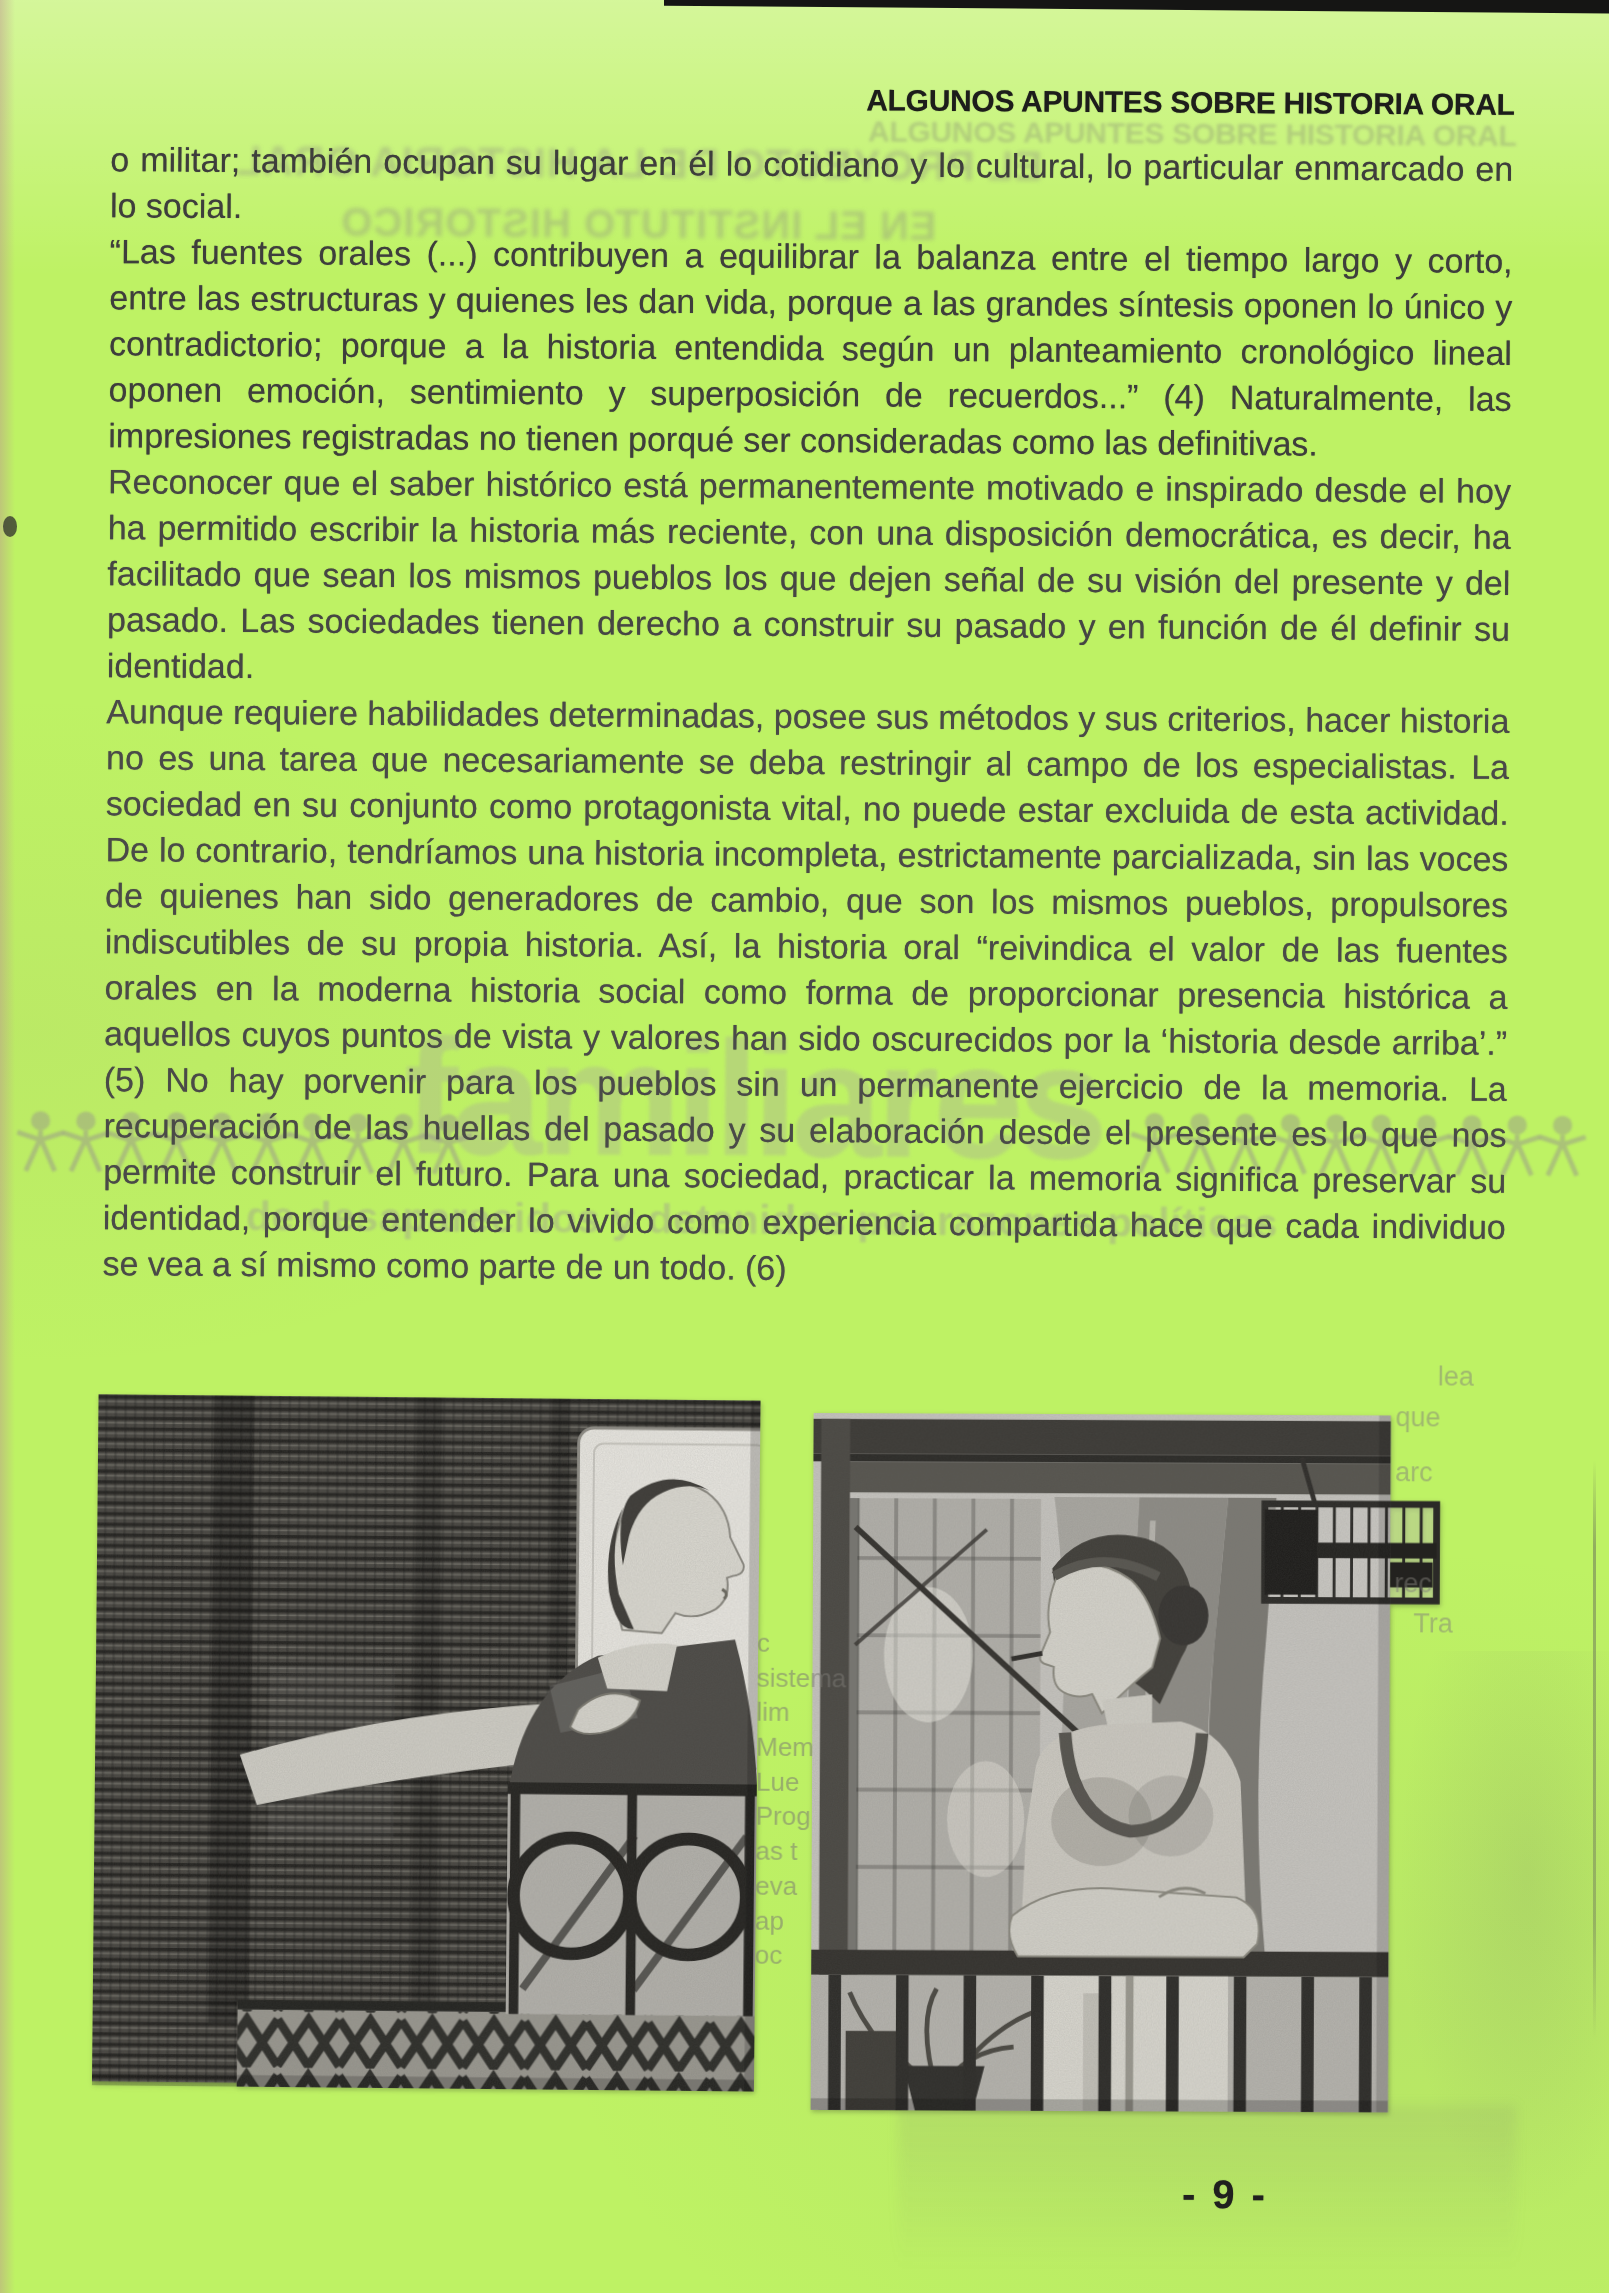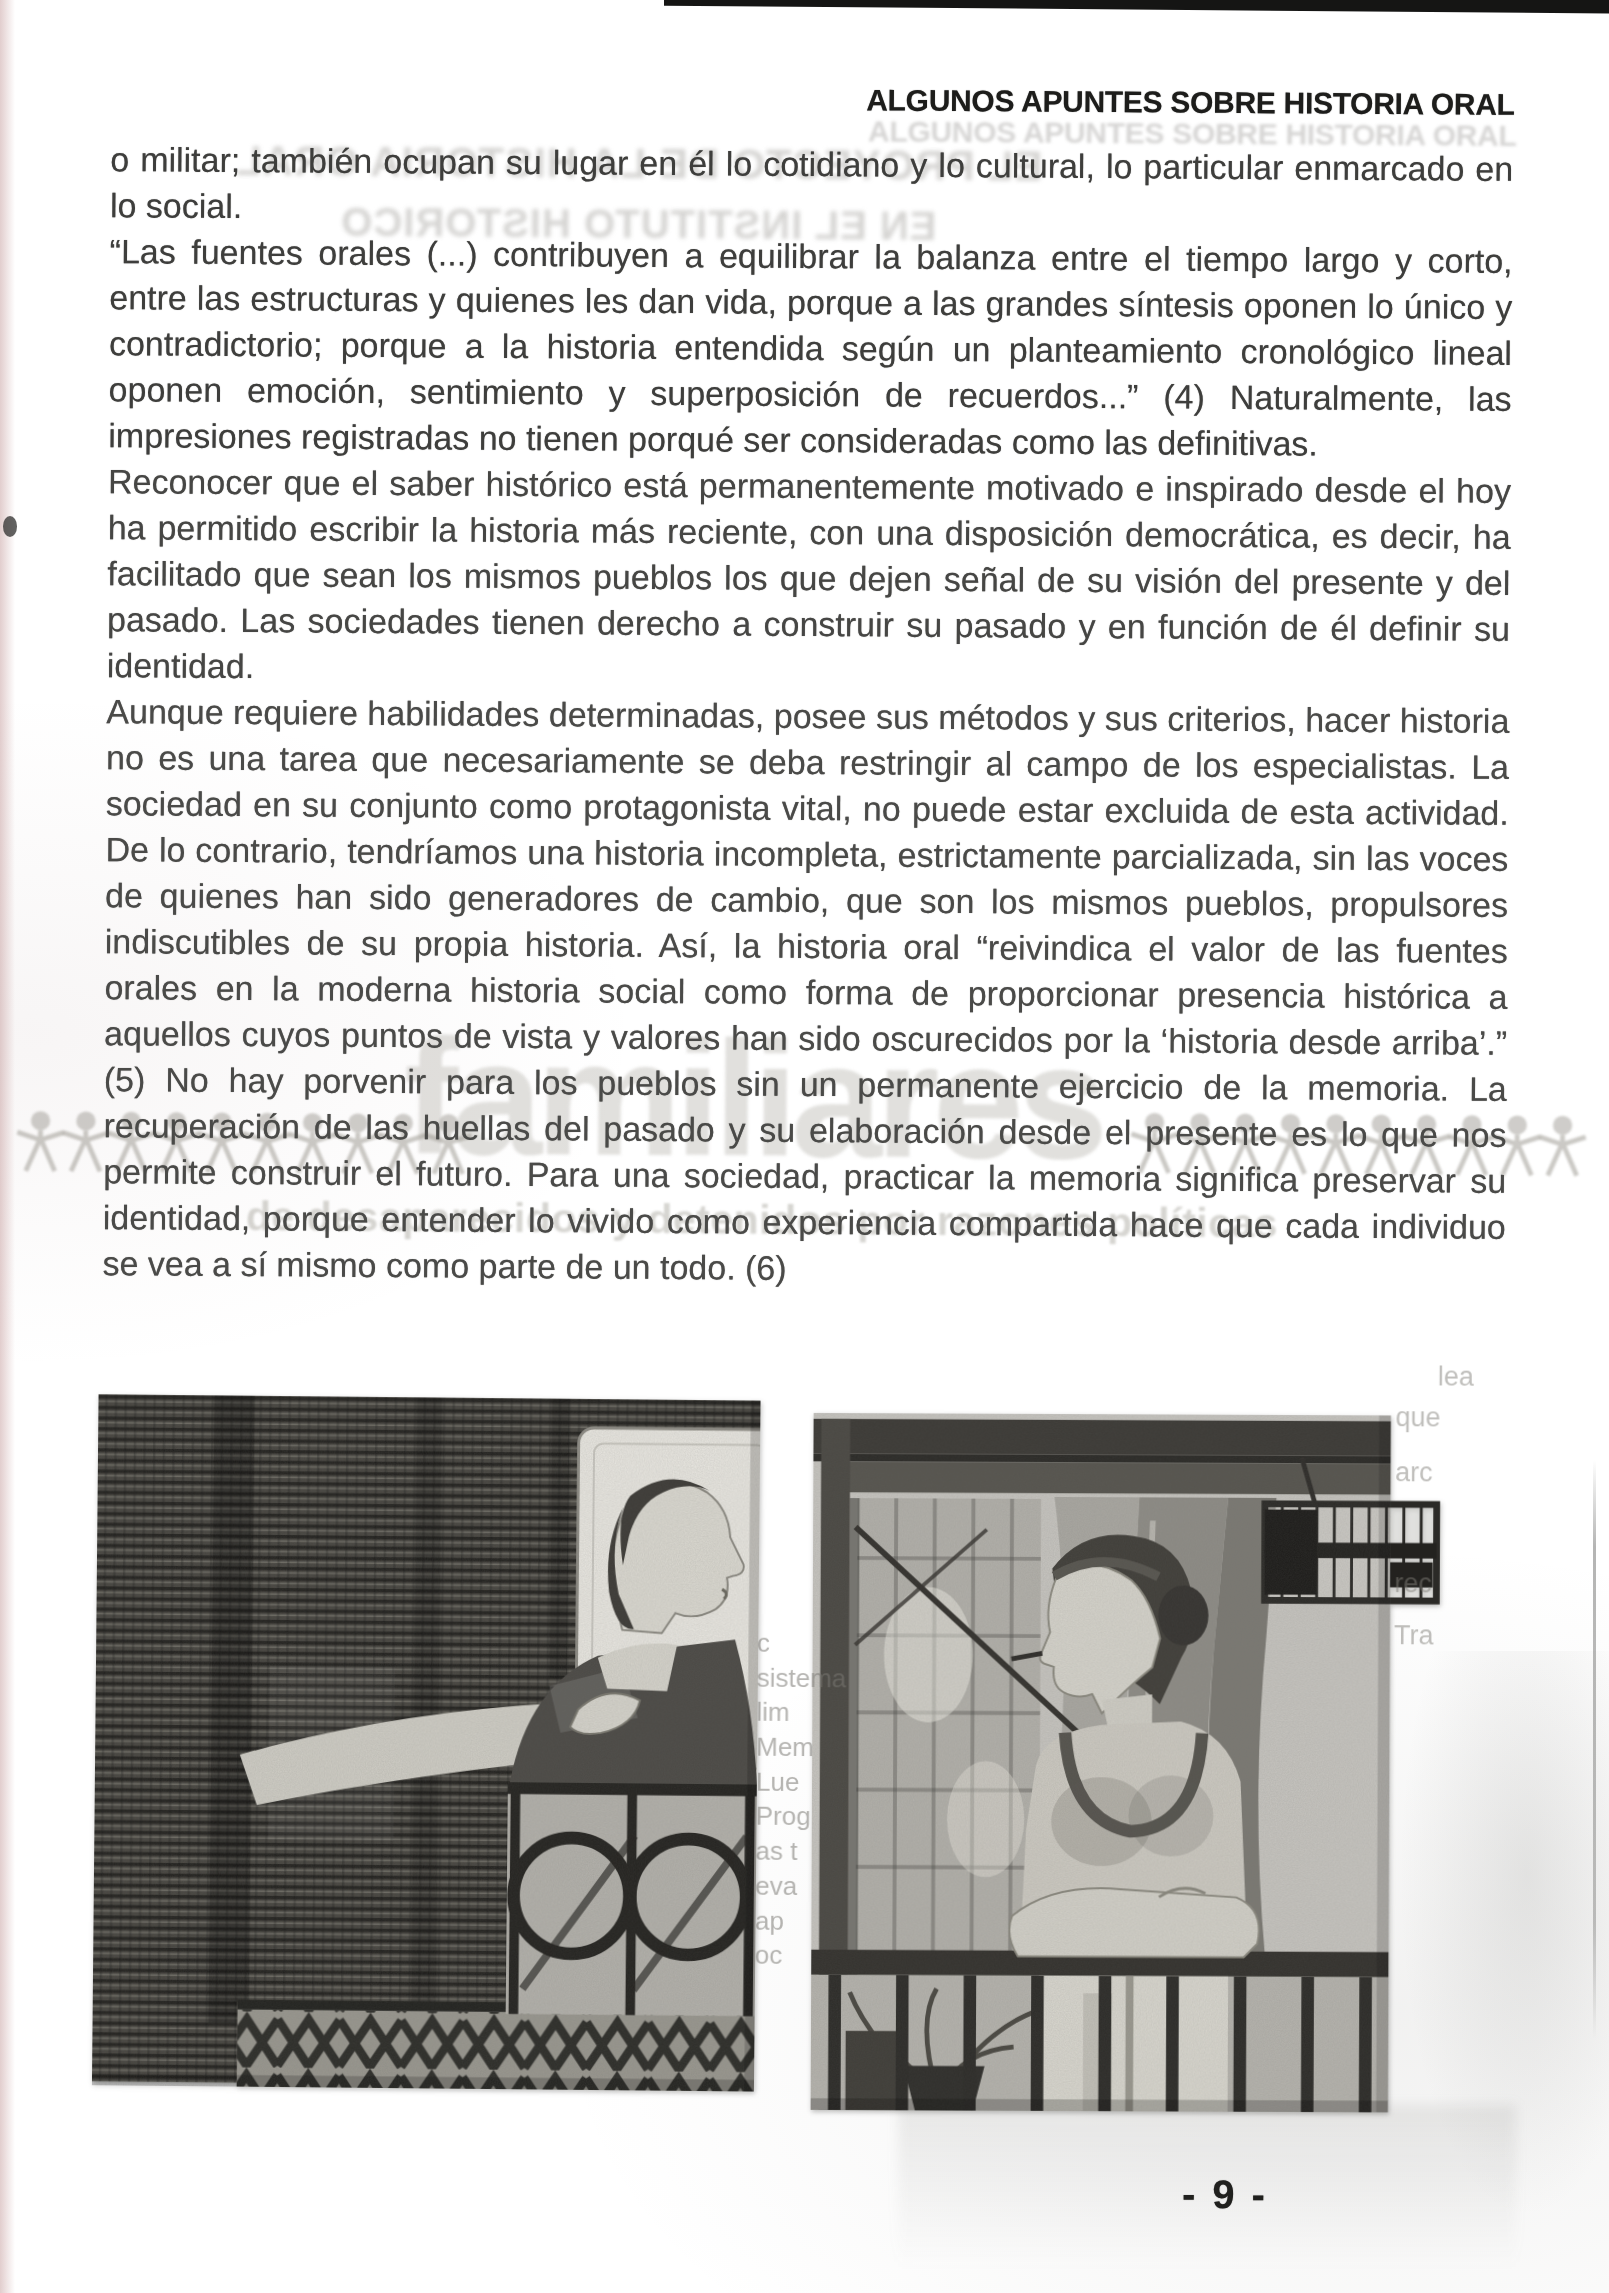--- a/index.html
+++ b/index.html
@@ -1,19 +1,19 @@
 <!DOCTYPE html>
 <html><head>
 <meta charset="utf-8">
 <style>
   html,body{margin:0;padding:0;background:#d8d5cf;}
   .page{
     position:relative;width:1610px;height:2293px;overflow:hidden;
     background:linear-gradient(105deg,#f5f3ed 0%,#f3f1eb 55%,#ecead f 100%);
-    background-color:#ffffff;
+    background-color:#bef264;
     font-family:"Liberation Sans",sans-serif;
   }
   .paper-tint{position:absolute;inset:0;
     background:
       radial-gradient(1159px 676px at 85% 88%, rgba(120,118,112,.10), rgba(120,118,112,0) 70%),
       radial-gradient(869px 483px at 2% 45%, rgba(150,120,120,.07), rgba(150,120,120,0) 70%),
       linear-gradient(to bottom, rgba(255,255,255,.35), rgba(255,255,255,0) 12%);
   }
   .scan-rotate{position:absolute;inset:0;transform:rotate(0.4deg);transform-origin:801px 1062px;}
 
@@ -47,21 +47,21 @@
   .wm-caption{position:absolute;left:247px;top:1197px;width:1178px;font-size:41px;font-weight:bold;
     color:rgba(158,154,145,.42);filter:blur(1.2px);letter-spacing:0.5px;white-space:nowrap;}
   .gap-frags{position:absolute;left:761px;top:1630px;width:58px;display:flex;flex-direction:column;
     gap:8.7px;font-size:26px;color:rgba(122,120,115,.55);filter:blur(0.6px);line-height:1;}
   .margin-frags{position:absolute;left:1398px;top:1359px;display:flex;flex-direction:column;
     font-size:27px;color:rgba(130,128,122,.5);filter:blur(0.7px);line-height:1;}
   .margin-frags .fm1{margin-top:0;margin-left:42px;}
   .margin-frags .fm2{margin-top:14px;}
   .margin-frags .fm3{margin-top:28px;}
   .margin-frags .fm4{margin-top:84px;}
-  .margin-frags .fm5{margin-top:25px;}
+  .margin-frags .fm5{margin-top:13px;text-align:center;}
 
   
   .running-header{position:absolute;right:102px;top:83px;font-weight:bold;font-size:30px;
     letter-spacing:-0.3px;color:#1d1d1b;white-space:nowrap;text-shadow:0 0 1px rgba(30,30,28,.55);}
   .body-text{position:absolute;left:104px;top:141px;width:1403px;
     font-size:34px;line-height:46px;color:#3e3e3c;text-align:justify;
     text-shadow:0 0 0.8px rgba(62,62,60,.65);}
   .body-text p{margin:0;}
   .body-text p.pg3{color:#464644;}
   .body-text p.pg4{color:#4a4a48;}

